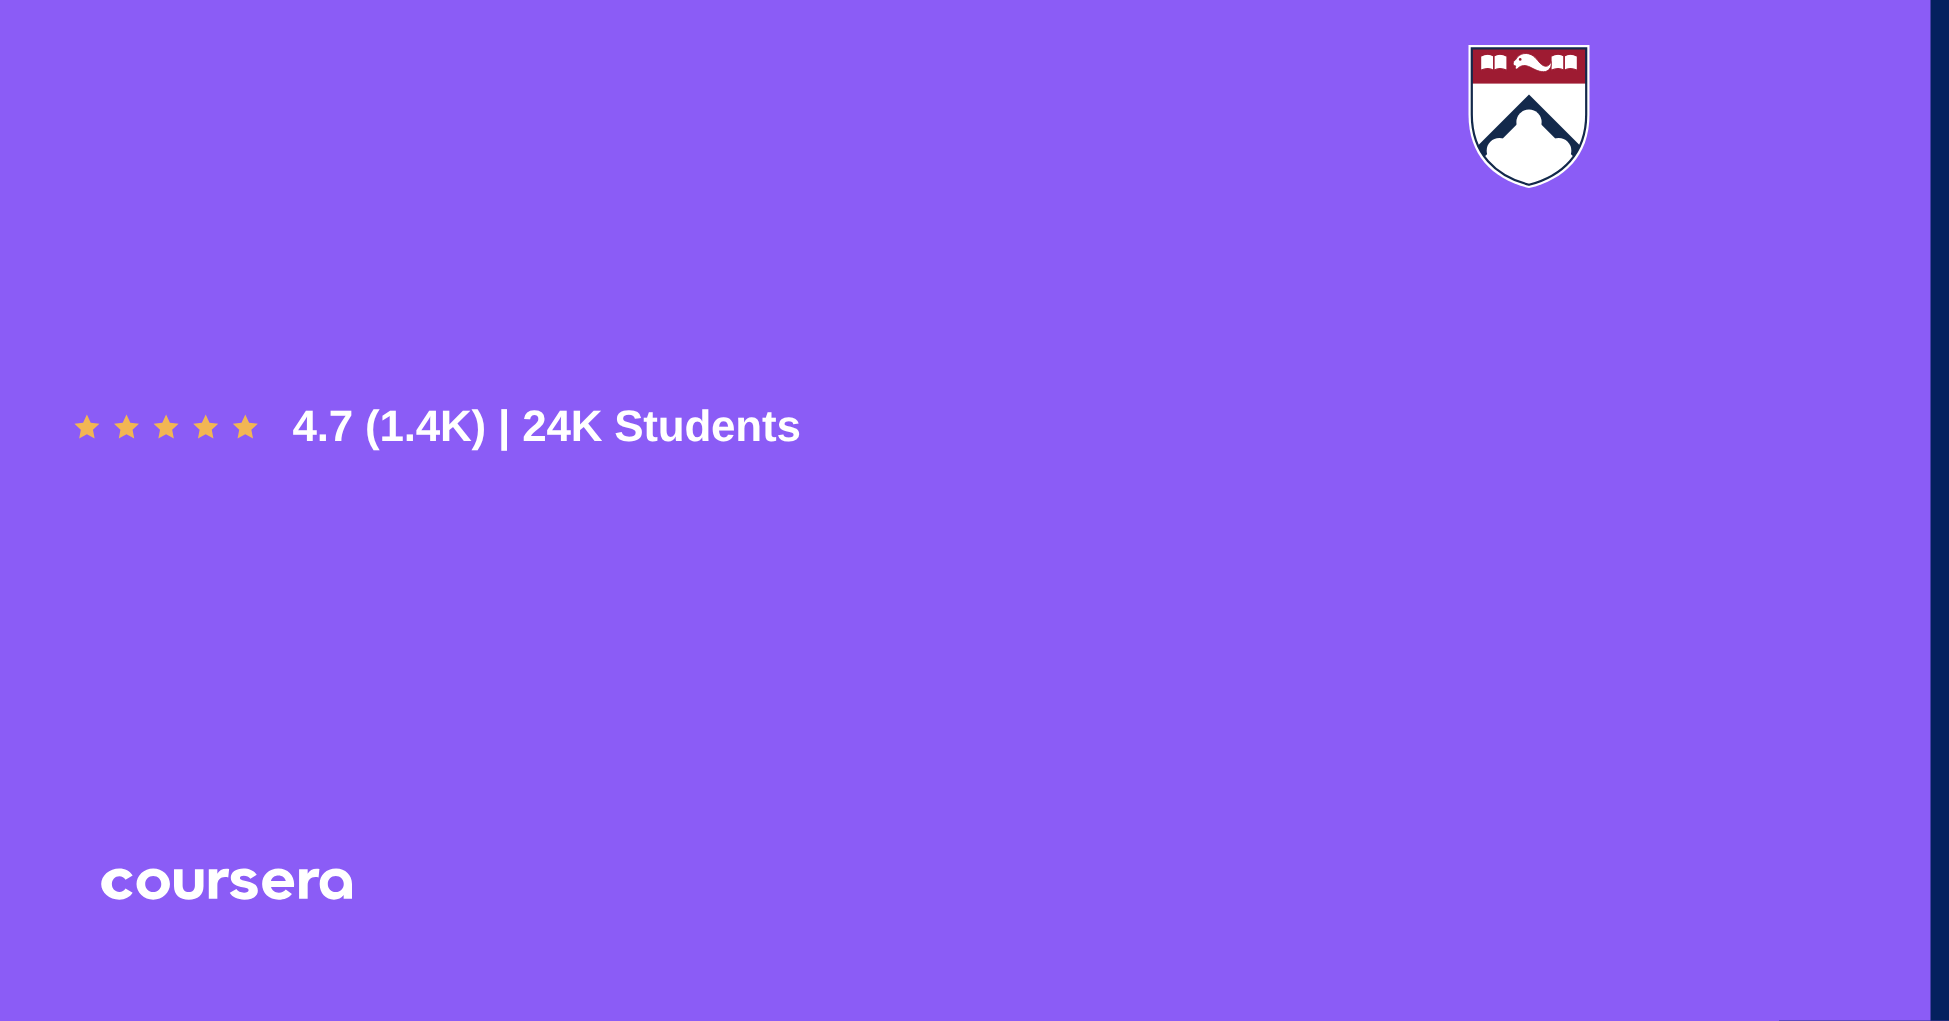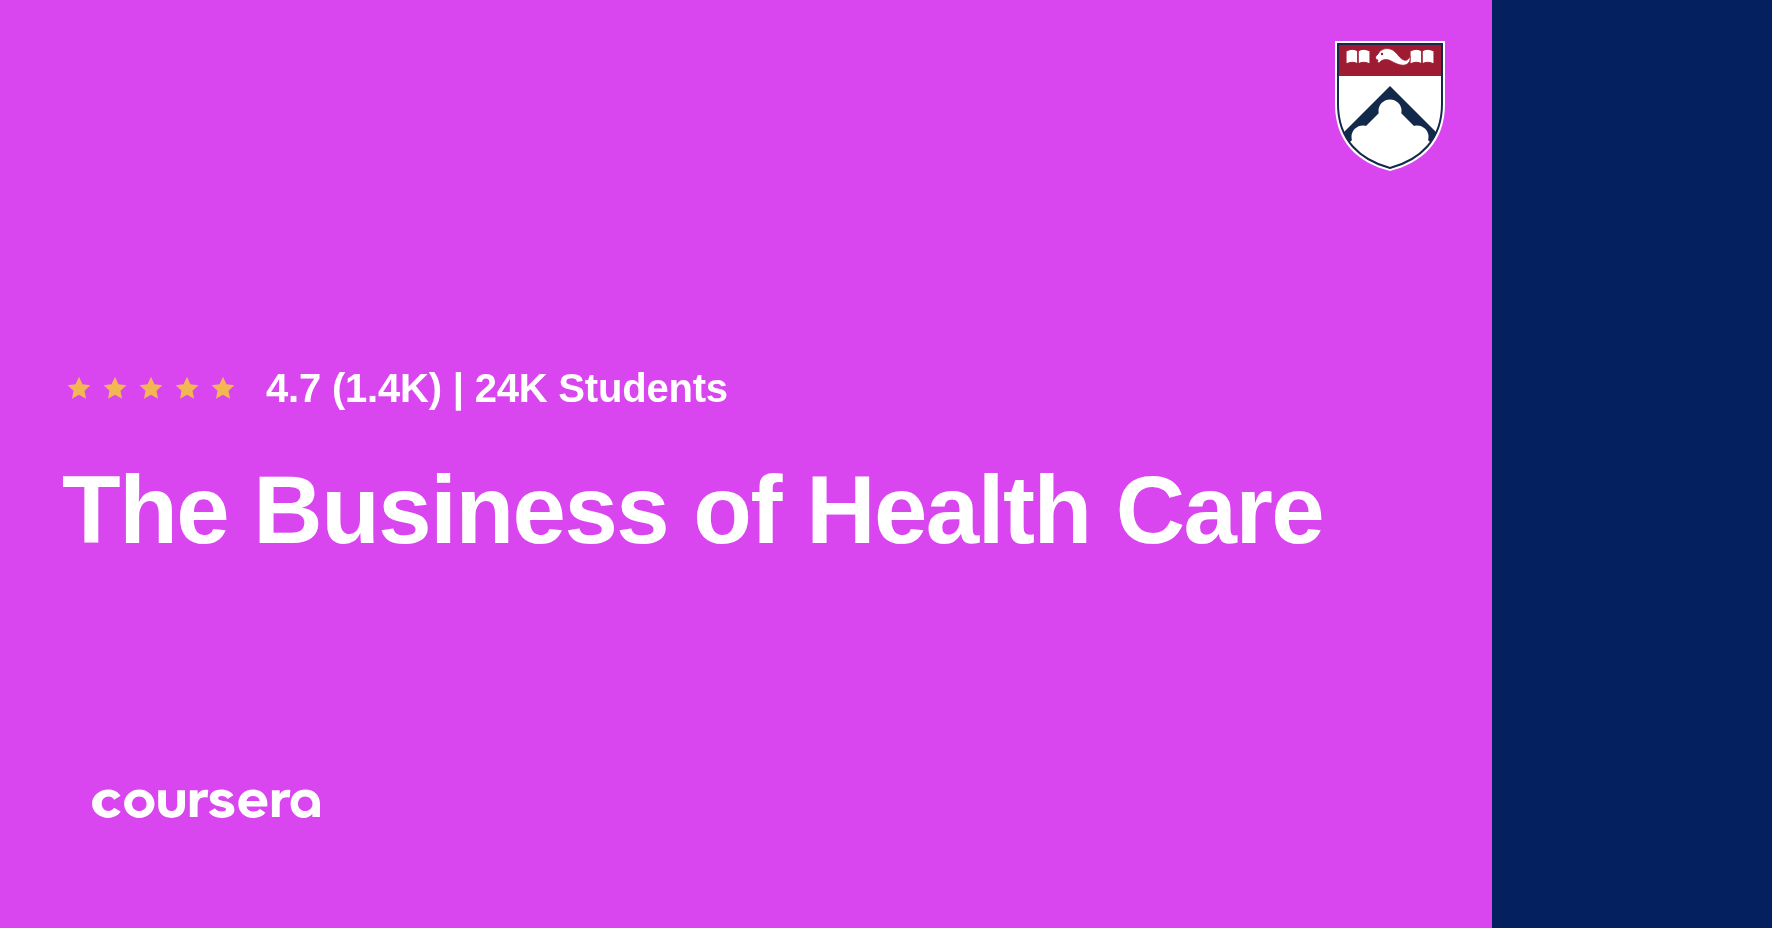--- a/index.html
+++ b/index.html
@@ -9,23 +9,23 @@
   }
   body {
     width: 1772px;
     height: 928px;
     overflow: hidden;
     font-family: "Liberation Sans", sans-serif;
     background: #04205e;
   }
   .banner {
     position: relative;
-    width: 1492px;
+    width: 1755px;
     height: 928px;
-    background: #d946ef;
+    background: #8b5cf6;
     box-sizing: border-box;
   }
 
   
   .shield-wrap {
     position: absolute;
     left: 1334px;
     top: 40px;
     width: 112px;
     height: 132px;
@@ -183,21 +183,20 @@
       </span>
       <span class="star">
         <svg viewBox="0 0 24 24" aria-hidden="true">
             <path fill="#f2b653" d="M12 1.6l3.2 6.9 7.3.9-5.4 5.1 1.4 7.4-6.5-3.7-6.5 3.7 1.4-7.4L1.5 9.4l7.3-.9z"></path>
           </svg>
       </span>
     </div>
     <div class="rating-text">4.7 (1.4K) | 24K Students</div>
   </div>
 
-  <h1 class="course-title">The Business of Health Care</h1>
 
   <div class="coursera-logo">
     <svg viewBox="0 0 232 50" xmlns="http://www.w3.org/2000/svg" aria-hidden="true">
       <g fill="#ffffff">
 
         <path d="M20.5 11.5c5.2 0 9.6 2.4 12.1 6.3l-6.5 3.9c-1.2-2-3.2-3.2-5.6-3.2-3.9 0-6.8 3.1-6.8 7.2s2.9 7.2 6.8 7.2c2.4 0 4.4-1.2 5.6-3.2l6.5 3.9c-2.5 3.9-6.9 6.3-12.1 6.3C11.4 39.9 4 33.5 4 25.7s7.4-14.2 16.5-14.2z"></path>
 
         <path d="M51.3 11.5c8.4 0 15.2 6.4 15.2 14.2s-6.8 14.2-15.2 14.2-15.2-6.4-15.2-14.2 6.8-14.2 15.2-14.2zm0 6.9c-4.2 0-7.3 3.1-7.3 7.3s3.1 7.3 7.3 7.3 7.3-3.1 7.3-7.3-3.1-7.3-7.3-7.3z"></path>
 
         <path d="M70.2 12.3h7.8v14.6c0 3.9 2.2 6 5.6 6s5.6-2.1 5.6-6V12.3h7.8v15.3c0 7.6-5.1 12.3-13.4 12.3S70.2 35.2 70.2 27.6V12.3z"></path>

